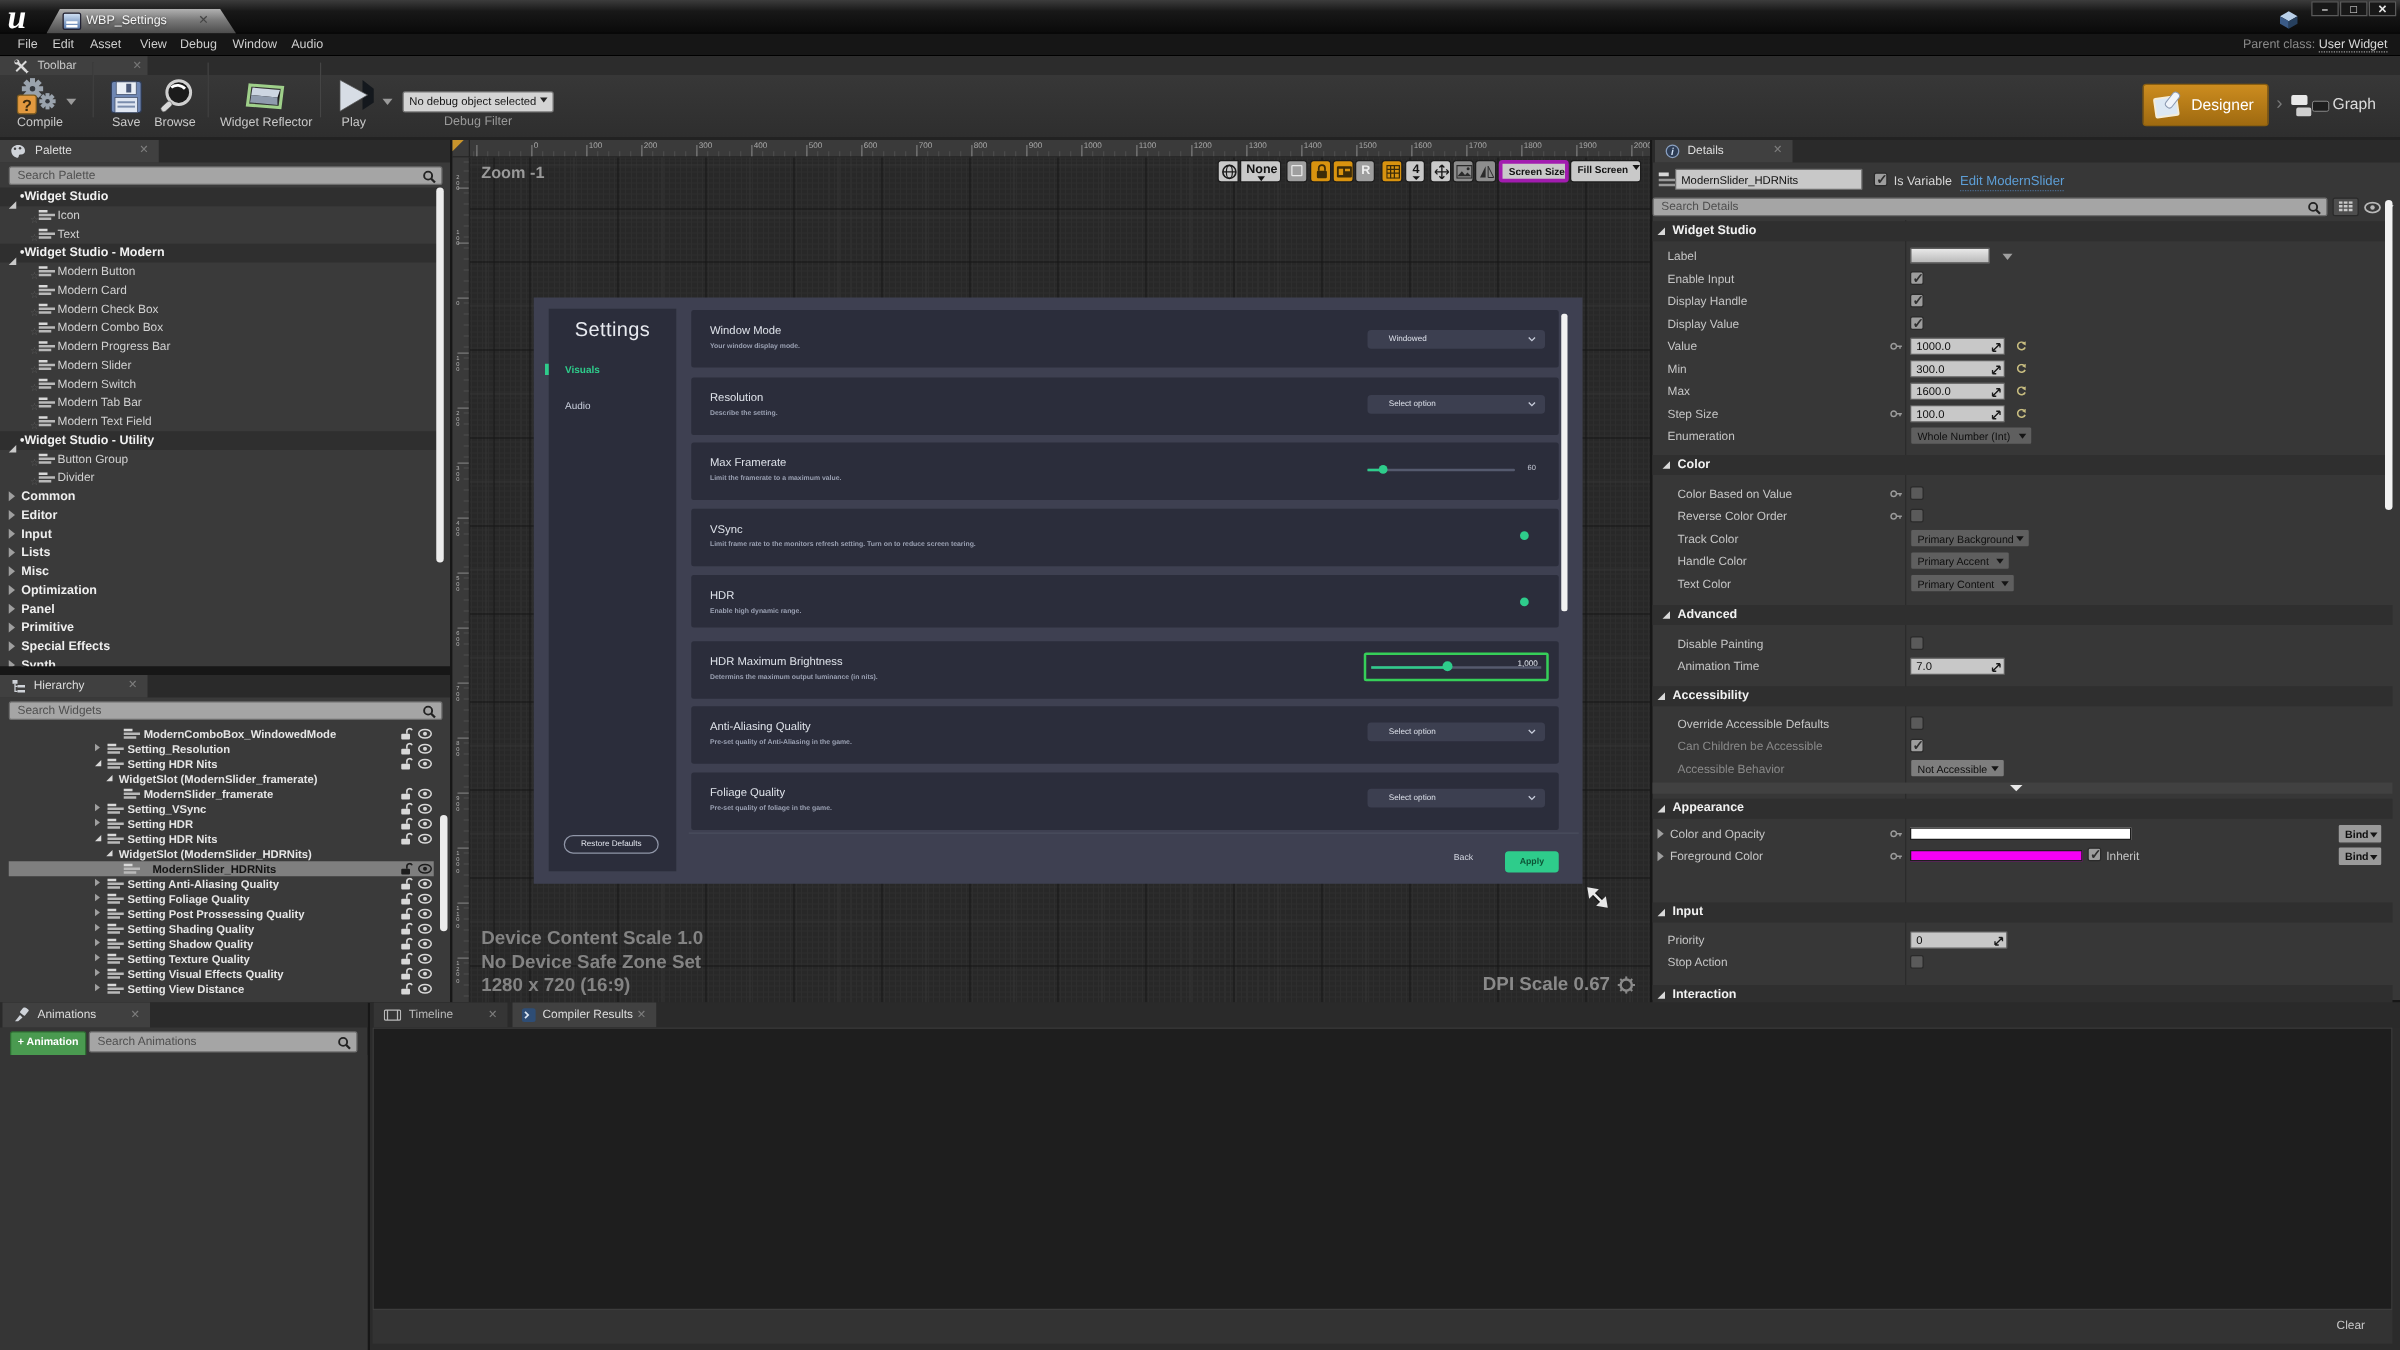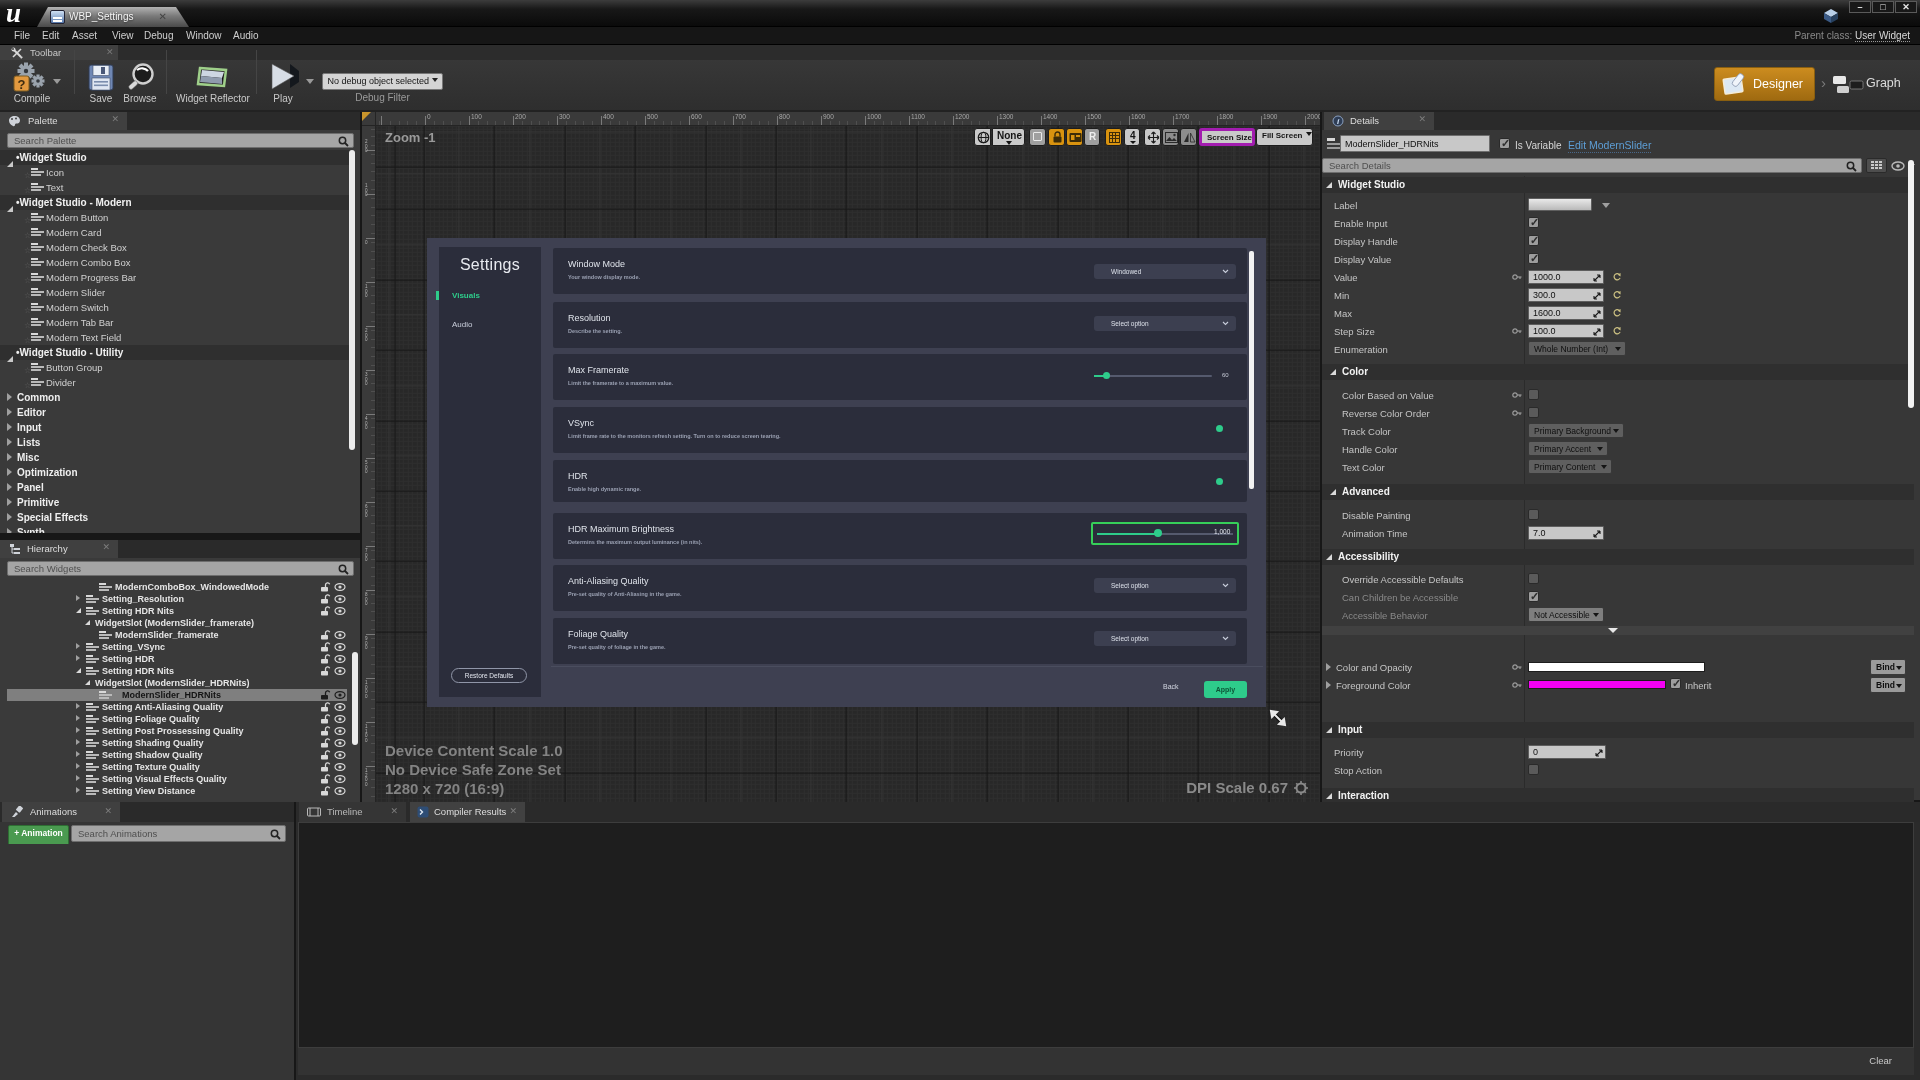--- a/index.html
+++ b/index.html
@@ -1211,20 +1211,24 @@
         <span class="dlabel" style="left:20px;color:#8a8a8a">Can Children be Accessible</span>
         <span class="cb chk" style="left:206px;top:3px"></span>
       </div>
 <div class="drow" style="top:494px">
         <span class="dlabel" style="left:20px;color:#8a8a8a">Accessible Behavior</span>
         <div class="dbtn" style="left:206px;top:1px;width:76px;height:15px;line-height:14px;font-size:8.5px;background:#7e7e7e">Not Accessible<span style="position:absolute;right:4px;top:5px;width:0;height:0;border-left:3.5px solid transparent;border-right:3.5px solid transparent;border-top:4px solid #141414"></span></div>
       </div>
 <div class="abs" style="left:0;top:514px;width:592px;height:9px;background:#414141">
         <span style="position:absolute;left:286px;top:2px;width:0;height:0;border-left:5px solid transparent;border-right:5px solid transparent;border-top:5px solid #e8e8e8"></span>
       </div>
+<div class="dhdr" style="top:527px">
+        <span style="position:absolute;left:4px;top:5px;width:0;height:0;border-bottom:6px solid #d9d9d9;border-left:6px solid transparent"></span>
+        <span style="position:absolute;left:16px">Appearance</span>
+      </div>
 <div class="drow" style="top:546px">
         <span style="position:absolute;left:4px;top:5px;width:0;height:0;border-top:4px solid transparent;border-bottom:4px solid transparent;border-left:5px solid #9f9f9f"></span>
         <span class="dlabel" style="left:14px">Color and Opacity</span>
         <svg style="position:absolute;left:190px;top:5px" width="10" height="8" viewBox="0 0 10 8">
           <circle cx="3" cy="4" r="2.2" fill="none" stroke="#9a9a9a" stroke-width="1.2"></circle>
           <line x1="5" y1="4" x2="9.5" y2="4" stroke="#9a9a9a" stroke-width="1.2"></line>
           <line x1="8" y1="4" x2="8" y2="6" stroke="#9a9a9a" stroke-width="1.2"></line>
         </svg>
         <div style="position:absolute;left:206px;top:4px;width:177px;height:10px;background:#ffffff;border:1px solid #1d1d1d"></div>
         <div class="dbtn" style="left:548px;top:1px;width:36px;height:16px;line-height:15px;font-size:8.5px;background:#9a9a9a;font-weight:bold">Bind<span style="position:absolute;right:3px;top:6px;width:0;height:0;border-left:3.5px solid transparent;border-right:3.5px solid transparent;border-top:4px solid #141414"></span></div>

